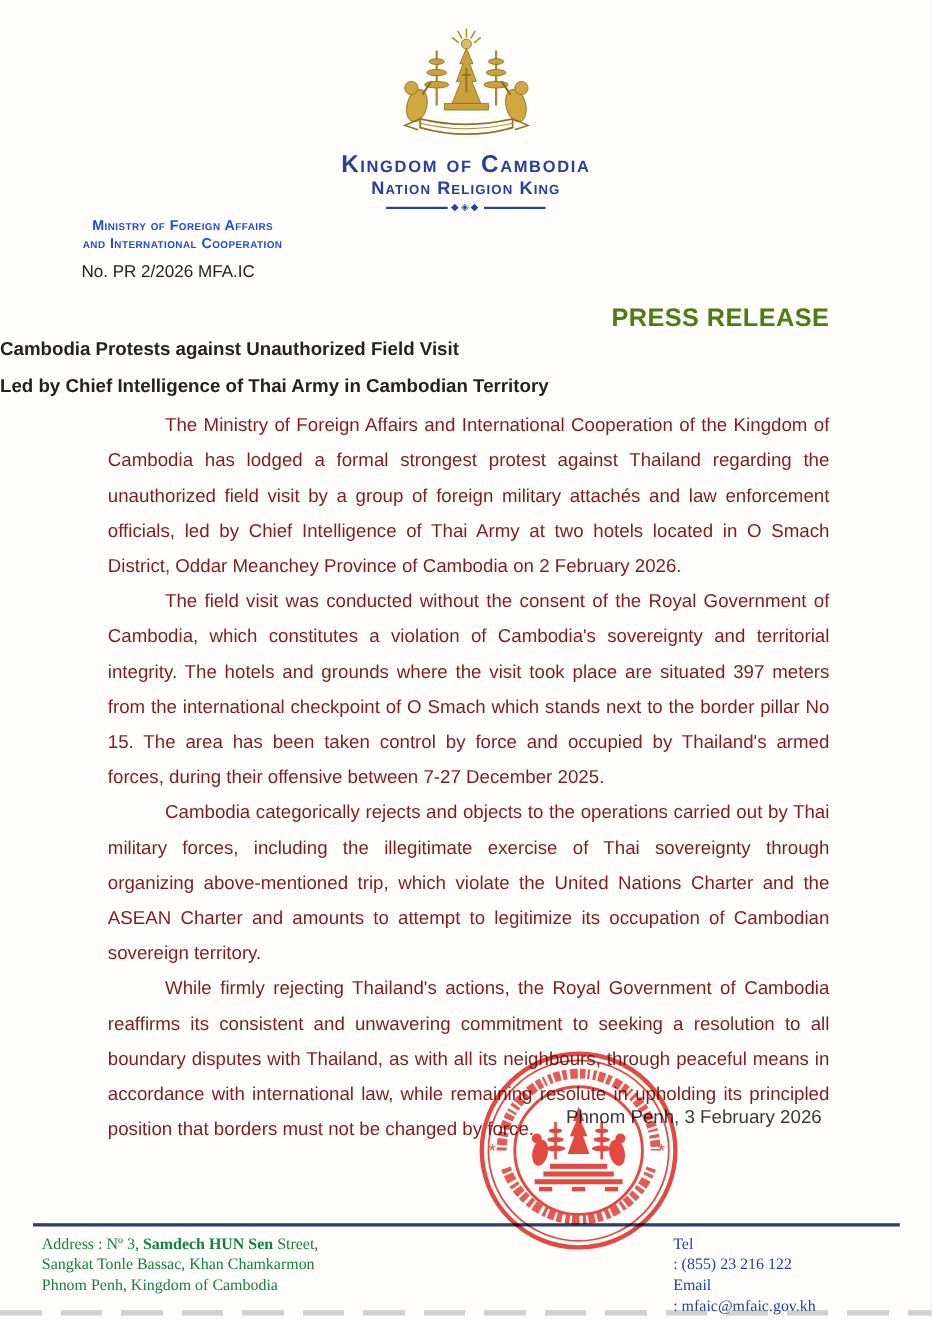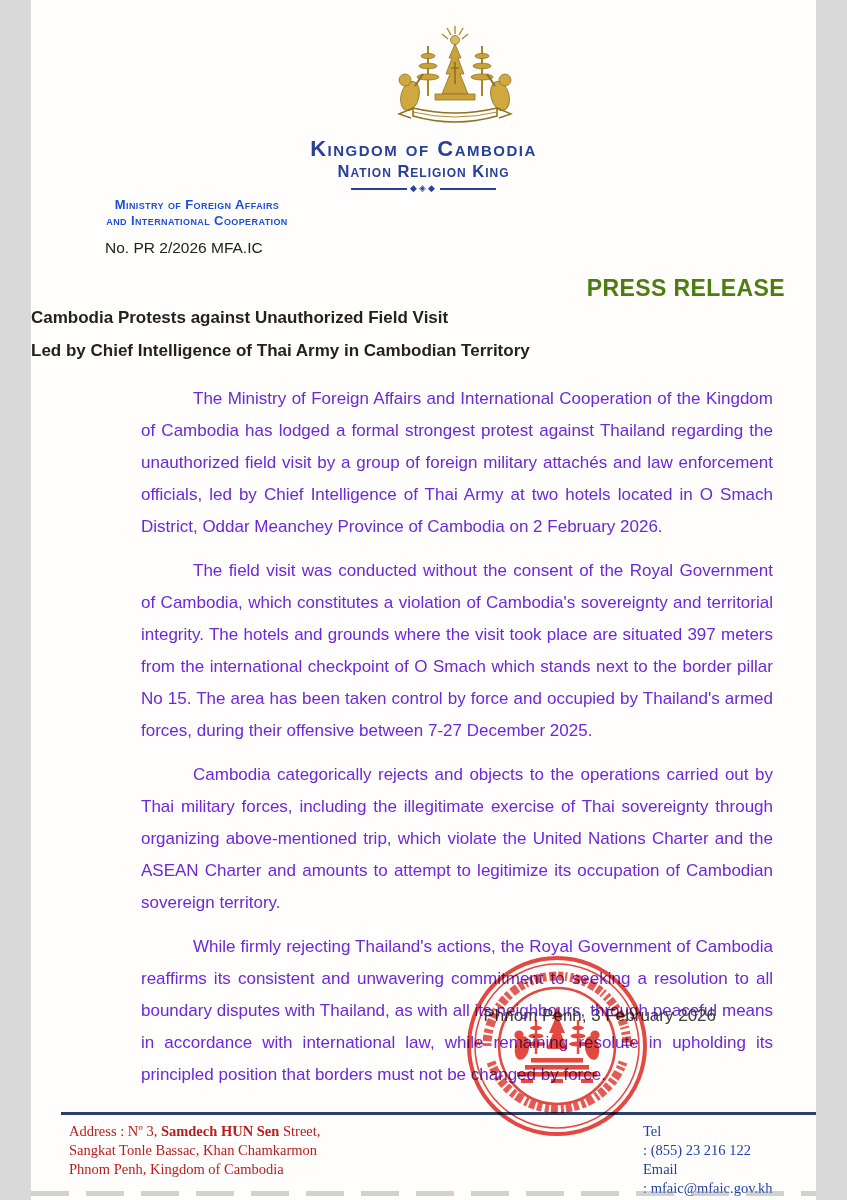--- a/index.html
+++ b/index.html
@@ -1,17 +1,17 @@
 <!DOCTYPE html>
 <html><head>
 <meta charset="utf-8">
 <style>
   html,body { margin:0; padding:0; background:#d9d9d9; }
   .page {
-    position:relative; width:785px; height:1200px; margin:0 auto;
+    position:relative; width:847px; height:1200px; margin:0 auto;
     background:#fffefd; overflow:hidden;
     font-family:"Liberation Sans", sans-serif; color:#333;
   }
   .abs { position:absolute; }
 
   
   .emblem { left:360px; top:24px; width:128px; height:114px; }
   .kingdom {
     left:0; right:0; top:136px; text-align:center;
     font-variant:small-caps; font-weight:bold; font-size:22px;
@@ -40,35 +40,35 @@
   .kicker {
     left:98px; top:275px; width:656px; text-align:right;
     font-size:23px; font-weight:600; letter-spacing:.4px; color:#4d7c0f;
   }
   .title-line { left:0; right:0; font-weight:bold; font-size:17px; color:#222; }
   .title-1 { top:308px; }
   .title-2 { top:341px; }
 
   .body-text { left:98px; top:371px; width:656px; }
   .body-text p {
-    margin:12px; text-align:justify; text-indent:52px;
-    font-size:17px; line-height:32px; color:#6d28d9;
+    margin:0; text-align:justify; text-indent:52px;
+    font-size:17px; line-height:32px; color:#7f1d1d;
   }
 
   .dateline { top:1006px; right:100px; font-size:17px; color:#3a3a3a; z-index:2; }
 
   
   .seal { left:430px; top:950px; width:192px; height:192px; z-index:3;
           mix-blend-mode:multiply; opacity:.92; }
 
   
   .footer-rule { left:30px; top:1112px; width:788px; height:2.5px; background:#2c3e6b; z-index:1; }
   .footer-addr {
     left:38px; top:1122px; font-family:"Liberation Serif", serif;
-    font-size:14.5px; line-height:19px; color:#b91c1c;
+    font-size:14.5px; line-height:19px; color:#15803d;
   }
   .footer-addr b { font-weight:bold; }
   .footer-contact {
     left:612px; top:1122px; font-family:"Liberation Serif", serif;
     font-size:14.5px; line-height:19px; color:#1f41a8;
   }
   .footer-contact .row { display:flex;flex-direction:column; }
   .footer-contact .lbl { display:inline-block; width:42px; }
 
   .scan-strip {

